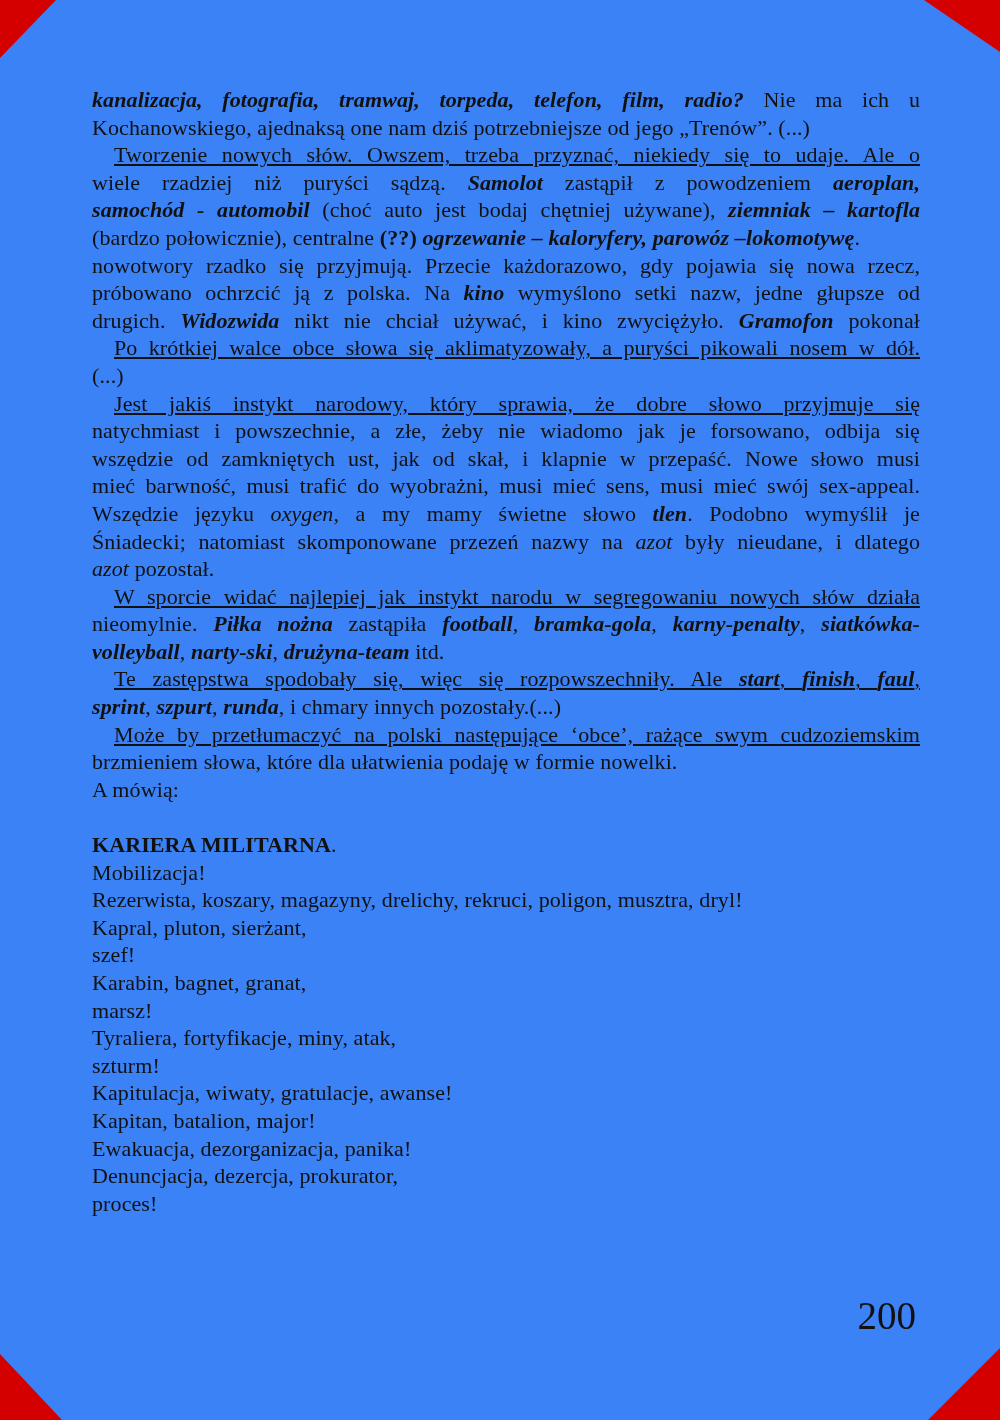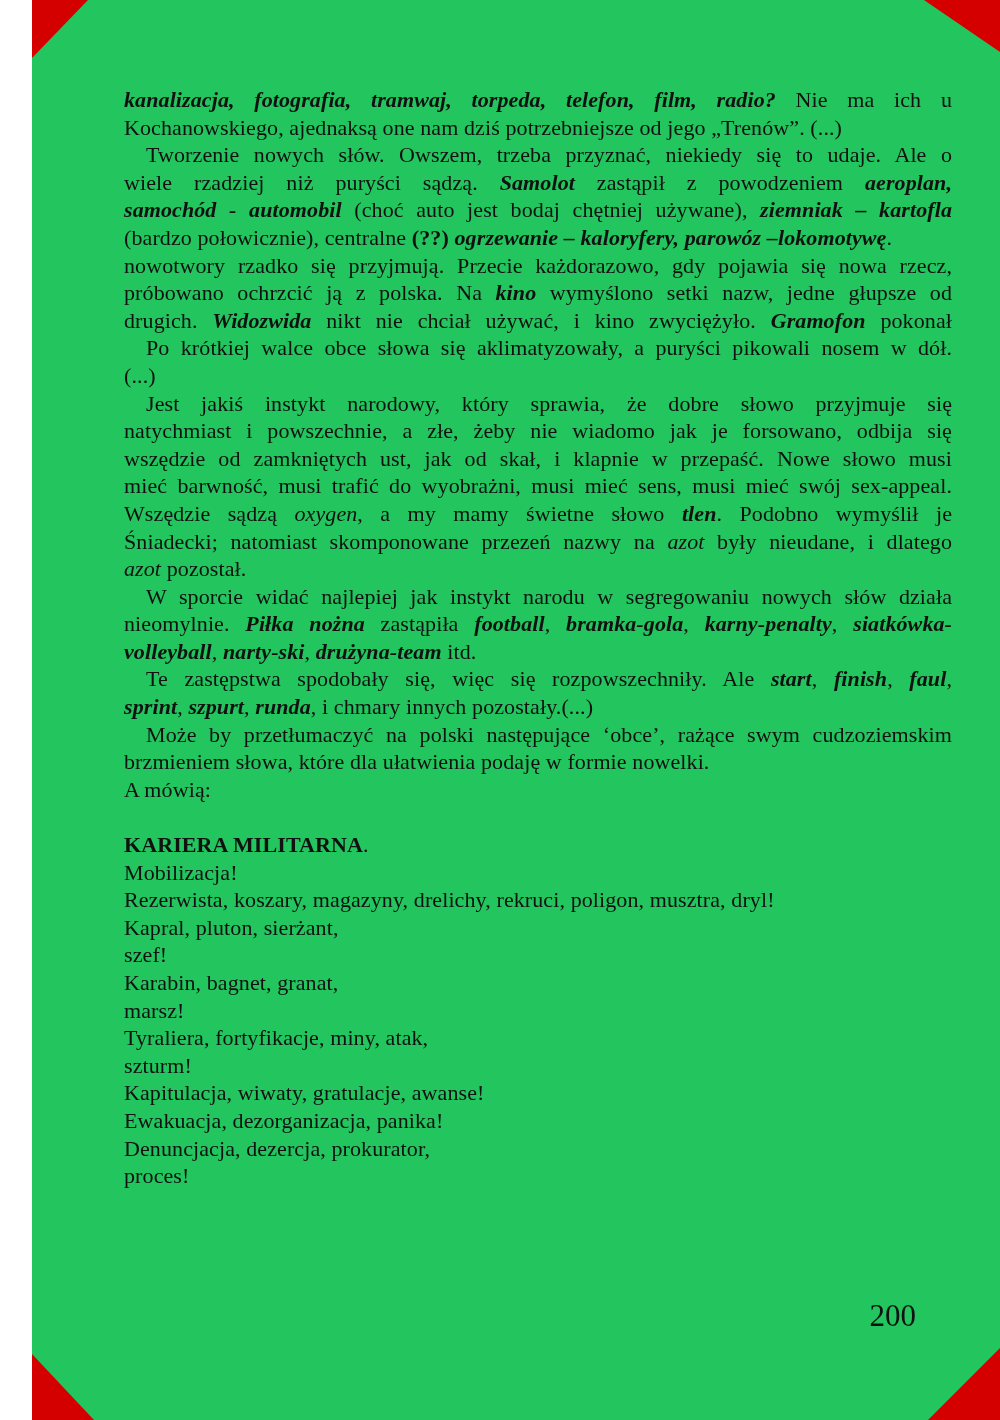--- a/index.html
+++ b/index.html
@@ -4,48 +4,48 @@
 <style>
   html, body { margin: 0; padding: 0; }
   body {
     width: 1000px; height: 1420px;
     background: #ffffff;
     font-family: "Liberation Serif", "DejaVu Serif", serif;
     color: #111111;
     overflow: hidden;
     position: relative;
   }
-  .page { position: absolute; inset: 0; background: #22c55e; margin-left: 32px; }
+  .page { position: absolute; inset: 0; background: #3b82f6; }
 
   .corner { position: absolute; }
   .corner.tl { top: 0; left: 0; width: 56px; height: 58px; clip-path: polygon(0 0, 100% 0, 0 100%); }
   .corner.tr { top: 0; right: 0; width: 76px; height: 52px; clip-path: polygon(0 0, 100% 0, 100% 100%); }
   .corner.bl { bottom: 0; left: 0; width: 62px; height: 66px; clip-path: polygon(0 0, 0 100%, 100% 100%); }
   .corner.br { bottom: 0; right: 0; width: 72px; height: 72px; clip-path: polygon(100% 0, 100% 100%, 0 100%); }
 
   .text-block {
     position: absolute;
     top: 86px; left: 92px; width: 828px;
     font-size: 22px;
     line-height: 27.6px;
     letter-spacing: 0.1px;
   }
   .line { min-height: 27.6px; white-space: normal; }
   .line.just { text-align: justify; text-align-last: justify; }
-  .line.ind { text-indent: 22px; }
+  .line.ind { text-indent: 22px; text-decoration: underline; }
   .line.blank { height: 27.6px; }
   .seg-b  { font-weight: bold; }
   .seg-i  { font-style: italic; }
   .seg-bi { font-weight: bold; font-style: italic; }
 
   .page-number {
     position: absolute;
     top: 1298px;
     right: 84px;
-    font-size: 31px;
+    font-size: 39px;
     line-height: 36px;
     color: #111111;
   }
 </style>
 </head>
 <body style="background: rgb(255, 255, 255); color: rgb(17, 17, 17);">
 
 <div class="page">
   <div class="corner tl" style="background: rgb(212, 0, 0);"></div>
   <div class="corner tr" style="background: rgb(212, 0, 0);"></div>
@@ -61,21 +61,21 @@
       <div class="line"><span>(bardzo połowicznie), centralne </span><span class="seg-b">(??)</span><span> </span><span class="seg-bi">ogrzewanie – kaloryfery, parowóz –lokomotywę</span><span>.</span></div>
       <div class="line just"><span>nowotwory rzadko się przyjmują. Przecie każdorazowo, gdy pojawia się nowa rzecz,</span></div>
       <div class="line just"><span>próbowano ochrzcić ją z polska. Na </span><span class="seg-bi">kino</span><span> wymyślono setki nazw, jedne głupsze od</span></div>
       <div class="line just"><span>drugich. </span><span class="seg-bi">Widozwida</span><span> nikt nie chciał używać, i kino zwyciężyło. </span><span class="seg-bi">Gramofon</span><span> pokonał</span></div>
       <div class="line just ind"><span>Po krótkiej walce obce słowa się aklimatyzowały, a puryści pikowali nosem w dół.</span></div>
       <div class="line"><span>(...)</span></div>
       <div class="line just ind"><span>Jest jakiś instykt narodowy, który sprawia, że dobre słowo przyjmuje się</span></div>
       <div class="line just"><span>natychmiast i powszechnie, a złe, żeby nie wiadomo jak je forsowano, odbija się</span></div>
       <div class="line just"><span>wszędzie od zamkniętych ust, jak od skał, i klapnie w przepaść. Nowe słowo musi</span></div>
       <div class="line just"><span>mieć barwność, musi trafić do wyobrażni, musi mieć sens, musi mieć swój sex-appeal.</span></div>
-      <div class="line just"><span>Wszędzie sądzą </span><span class="seg-i">oxygen</span><span>, a my mamy świetne słowo </span><span class="seg-bi">tlen</span><span>. Podobno wymyślił je</span></div>
+      <div class="line just"><span>Wszędzie języku </span><span class="seg-i">oxygen</span><span>, a my mamy świetne słowo </span><span class="seg-bi">tlen</span><span>. Podobno wymyślił je</span></div>
       <div class="line just"><span>Śniadecki; natomiast skomponowane przezeń nazwy na </span><span class="seg-i">azot</span><span> były nieudane, i dlatego</span></div>
       <div class="line"><span class="seg-i">azot</span><span> pozostał.</span></div>
       <div class="line just ind"><span>W sporcie widać najlepiej jak instykt narodu w segregowaniu nowych słów działa</span></div>
       <div class="line just"><span>nieomylnie. </span><span class="seg-bi">Piłka nożna</span><span> zastąpiła </span><span class="seg-bi">football</span><span>, </span><span class="seg-bi">bramka-gola</span><span>, </span><span class="seg-bi">karny-penalty</span><span>, </span><span class="seg-bi">siatkówka-</span></div>
       <div class="line"><span class="seg-bi">volleyball</span><span>, </span><span class="seg-bi">narty-ski</span><span>, </span><span class="seg-bi">drużyna-team</span><span> itd.</span></div>
       <div class="line just ind"><span>Te zastępstwa spodobały się, więc się rozpowszechniły. Ale </span><span class="seg-bi">start</span><span>, </span><span class="seg-bi">finish</span><span>, </span><span class="seg-bi">faul</span><span>,</span></div>
       <div class="line"><span class="seg-bi">sprint</span><span>, </span><span class="seg-bi">szpurt</span><span>, </span><span class="seg-bi">runda</span><span>, i chmary innych pozostały.(...)</span></div>
       <div class="line just ind"><span>Może by przetłumaczyć na polski następujące ‘obce’, rażące swym cudzoziemskim</span></div>
       <div class="line"><span>brzmieniem słowa, które dla ułatwienia podaję w formie nowelki.</span></div>
       <div class="line"><span>A mówią:</span></div>
@@ -83,19 +83,20 @@
       <div class="line"><span class="seg-b">KARIERA MILITARNA</span><span>.</span></div>
       <div class="line"><span>Mobilizacja!</span></div>
       <div class="line"><span>Rezerwista, koszary, magazyny, drelichy, rekruci, poligon, musztra, dryl!</span></div>
       <div class="line"><span>Kapral, pluton, sierżant,</span></div>
       <div class="line"><span>szef!</span></div>
       <div class="line"><span>Karabin, bagnet, granat,</span></div>
       <div class="line"><span>marsz!</span></div>
       <div class="line"><span>Tyraliera, fortyfikacje, miny, atak,</span></div>
       <div class="line"><span>szturm!</span></div>
       <div class="line"><span>Kapitulacja, wiwaty, gratulacje, awanse!</span></div>
+      <div class="line"><span>Kapitan, batalion, major!</span></div>
       <div class="line"><span>Ewakuacja, dezorganizacja, panika!</span></div>
       <div class="line"><span>Denuncjacja, dezercja, prokurator,</span></div>
       <div class="line"><span>proces!</span></div>
     </div>
 
   <div class="page-number">200</div>
 </div>
 
 </body></html>

